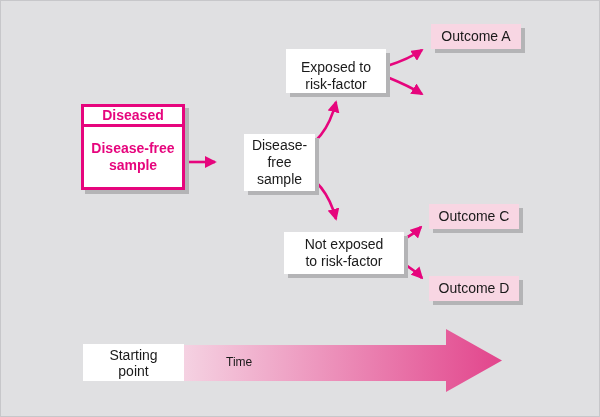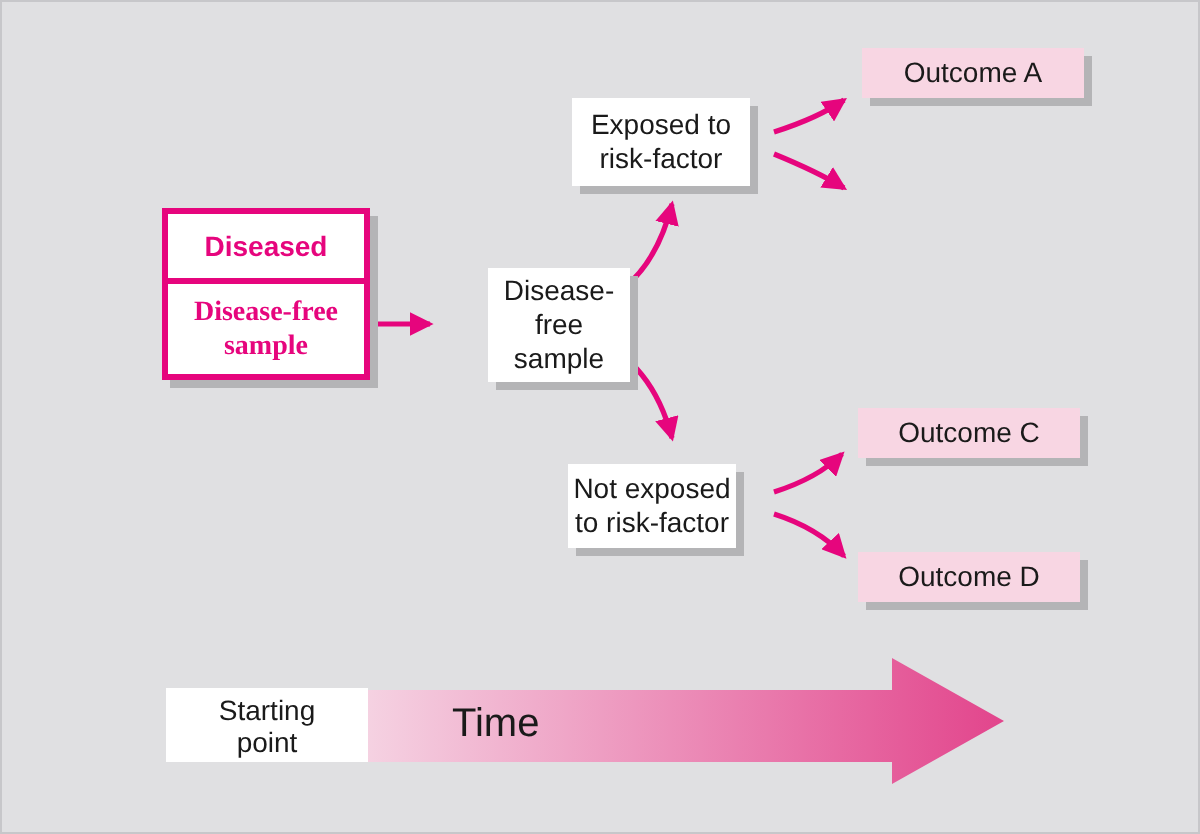--- a/index.html
+++ b/index.html
@@ -67,48 +67,48 @@
     color: var(--magenta);
     font-weight: bold;
     font-size: 14px;
     line-height: 17px;
     display: flex;
     align-items: center;
     justify-content: center;
     text-align: center;
     white-space: pre-line;
   }
-  .sample-box .cell-top { height: 35px; border-bottom: 3px solid var(--magenta); justify-content: center; }
-  .sample-box .cell-bottom { flex: 1; font-family: Liberation Serif, serif; }
+  .sample-box .cell-top { height: 20px; border-bottom: 3px solid var(--magenta); justify-content: center; }
+  .sample-box .cell-bottom { flex: 1; }
 
   .cohort-box   { left: 222px; top: 133px; width: 71px;  height: 57px; margin-left: 21px; }
-  .exposed-box  { left: 285px; top: 48px;  width: 89px; height: 44px; }
-  .notexp-box   { left: 283px; top: 231px; width: 84px; height: 42px; }
+  .exposed-box  { left: 285px; top: 48px;  width: 100px; height: 44px; align-items: flex-end; }
+  .notexp-box   { left: 283px; top: 231px; width: 120px; height: 42px; }
   .outcome {
     background: var(--pink-box);
-    width: 111px; height: 25px;
+    width: 90px; height: 25px;
     line-height: 25px;
   }
   .outcome-a { left: 430px; top: 23px; }
   .outcome-b { left: 430px; top: 92px; }
   .outcome-c { left: 428px; top: 203px; }
   .outcome-d { left: 428px; top: 275px; }
 
   .start-box {
     left: 82px; top: 343px;
     width: 101px; height: 37px;
     box-shadow: none;
     line-height: 16px;
   }
   .time-label {
     position: absolute;
     left: 225px; top: 343px;
     height: 37px;
     line-height: 37px;
-    font-size: 20px;
+    font-size: 12px;
     color: var(--text);
   }
 </style>
 </head>
 <body>
 
 <div class="stage">
 
   <svg class="arrows-layer" viewBox="0 0 600 417" xmlns="http://www.w3.org/2000/svg">
     <defs>

